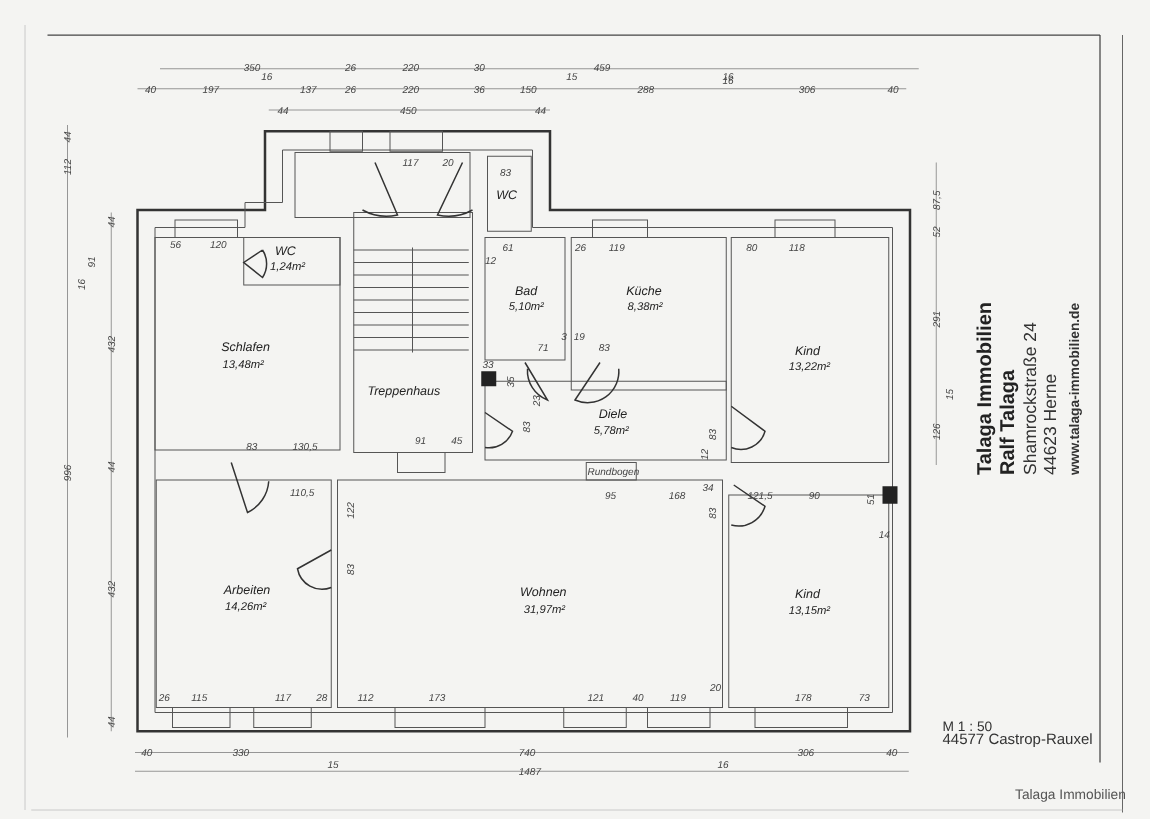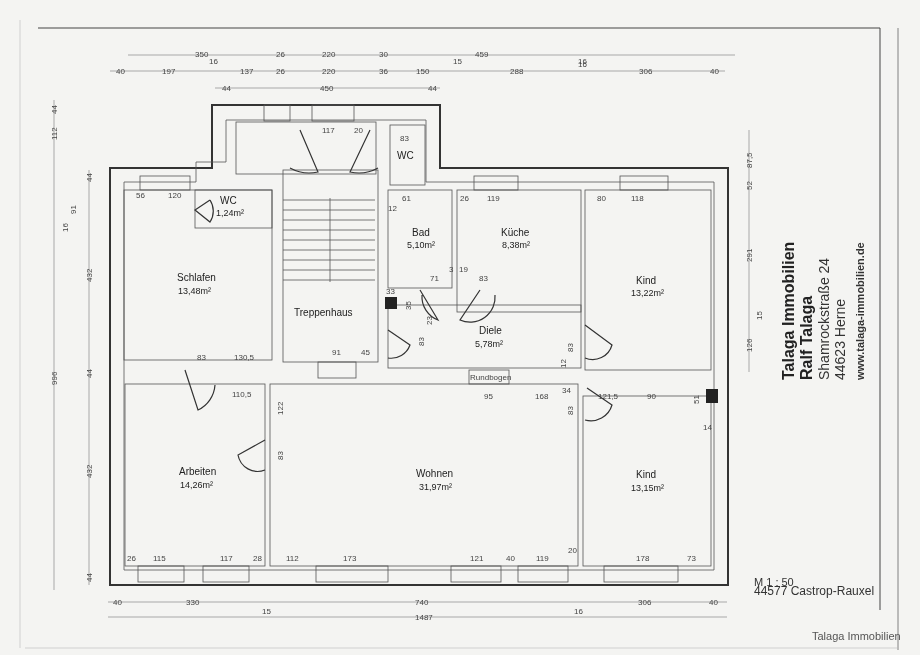--- a/index.html
+++ b/index.html
@@ -1,17 +1,17 @@
 <!DOCTYPE html>
 <html><head>
 <meta charset="utf-8">
 <style>
   html, body { margin: 0; padding: 0; }
   body { width: 920px; height: 655px; background: #f4f4f2; position: relative; overflow: hidden; font-family: "Liberation Sans", sans-serif; color: #2a2a2a; }
-  #sheet { position: absolute; left: 0; top: 0; width: 920px; height: 655px; }
+  #sheet { position: absolute; left: 0; top: 0; width: 920px; height: 655px; font-style: italic; }
   svg text { font-family: "Liberation Sans", sans-serif; fill: #333; }
   .dim { font-size: 8px; fill: #444; }
   .room { font-size: 10px; fill: #222; }
   .area { font-size: 9px; fill: #222; }
   .wall { fill: none; stroke: #333; stroke-width: 2; }
   .thin { fill: none; stroke: #555; stroke-width: 0.8; }
   .dimline { stroke: #777; stroke-width: 0.6; }
   .door { fill: none; stroke: #333; stroke-width: 1.2; }
   .overlay-text { position: absolute; white-space: nowrap; margin-left: 12px; }
   #title-block { position: absolute; left: 780px; top: 110px; width: 110px; height: 300px; }

